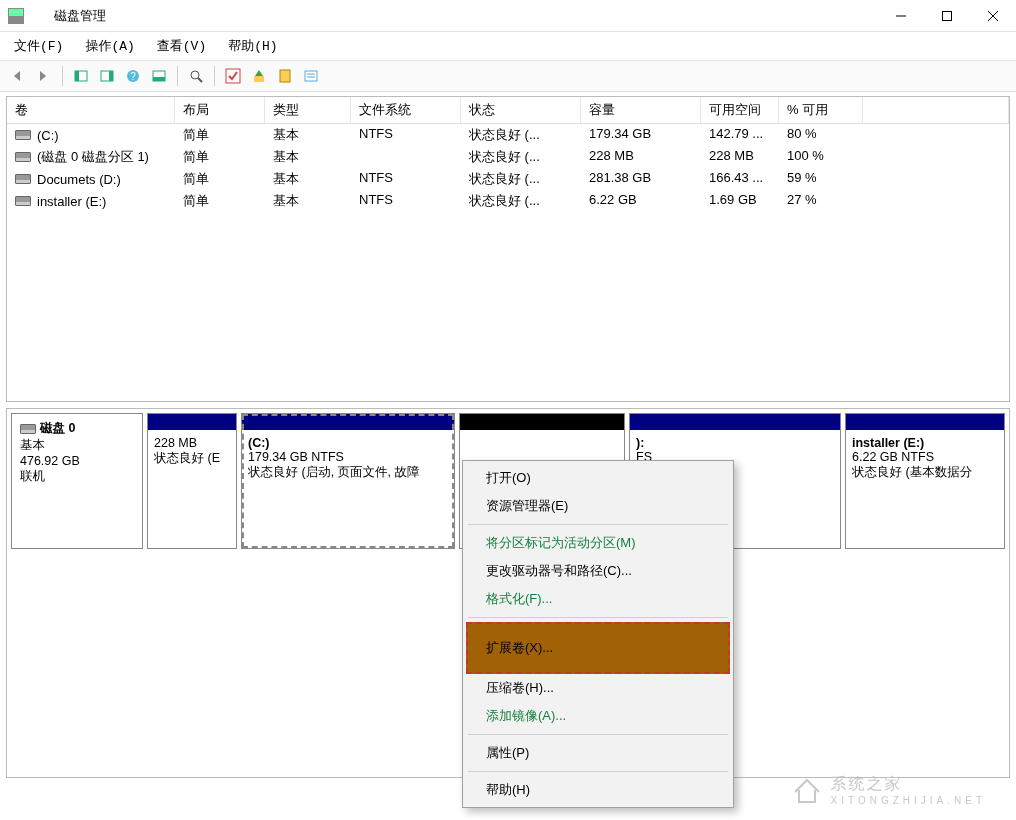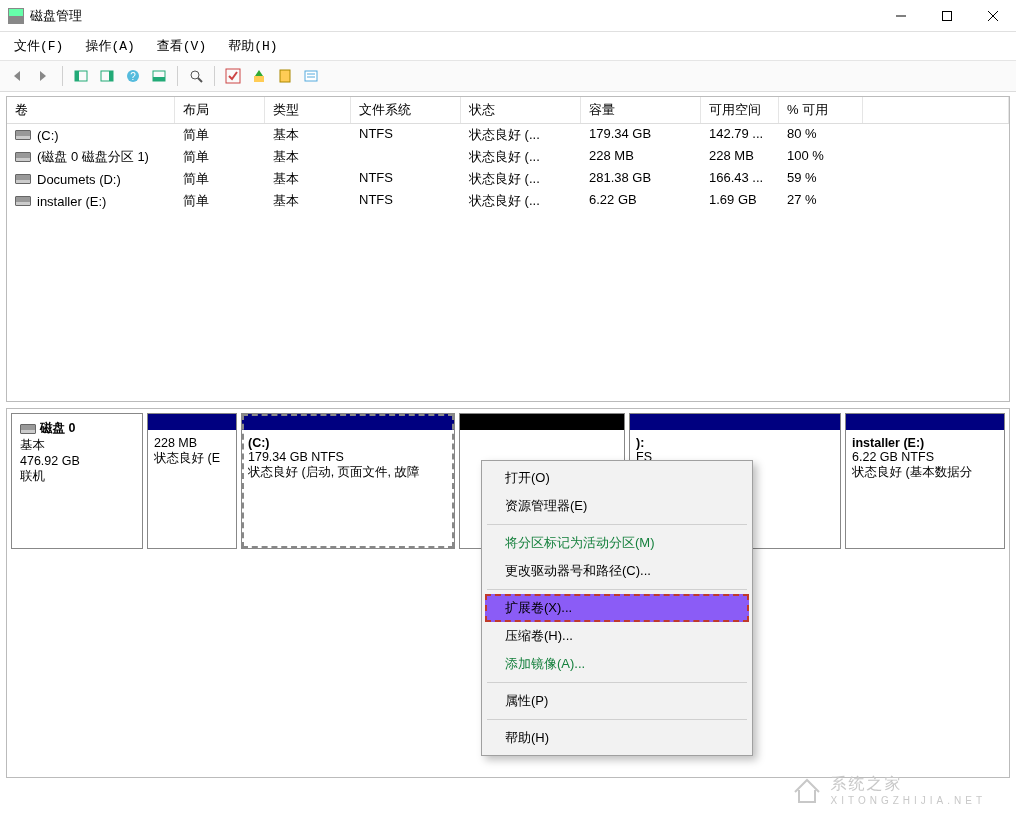--- a/index.html
+++ b/index.html
@@ -1,19 +1,19 @@
 <!DOCTYPE html>
 <html><head>
 <meta charset="utf-8">
 <style>
 * { box-sizing: border-box; margin: 0; padding: 0; }
 body { font-family: "Microsoft YaHei", "Segoe UI", Tahoma, sans-serif; font-size: 13px; background: #fff; width: 1016px; height: 820px; overflow: hidden; position: relative; }
 
 
-.titlebar { display: flex; align-items: center; height: 32px; background: #fff; border-bottom: 1px solid #e0e0e0; }
+.titlebar { display: flex; align-items: center; height: 32px; background: #fff; border-bottom: 1px solid #e0e0e0; gap: 24px; }
 .titlebar .app-icon { width: 16px; height: 16px; margin: 0 6px 0 8px; background: linear-gradient(#6fa 0 50%, #888 50% 100%); border: 1px solid #888; }
 .titlebar .title { flex: 1; font-size: 13px; }
 .win-controls { display: flex; }
 .win-btn { width: 46px; height: 32px; display: flex; align-items: center; justify-content: center; }
 
 
 .menubar { display: flex; align-items: center; height: 28px; padding: 0 8px; gap: 10px; }
 .menubar .menu-item { padding: 3px 6px; font-family: Liberation Mono, monospace; }
 
 
@@ -40,25 +40,25 @@
 .part-header { height: 16px; }
 .part-body { flex: 1; padding: 6px 6px; font-size: 12.5px; white-space: nowrap; overflow: hidden; }
 .part.primary .part-header { background: #000080; }
 .part.unallocated .part-header { background: #000; }
 .part.selected { outline: 2px dashed #888; outline-offset: -3px; }
 
 .legend { display:flex; align-items:center; gap: 16px; padding: 6px 4px; font-size: 13px; border-top: 1px solid #ddd; margin-top: auto; }
 .legend-swatch { width: 14px; height: 14px; display:inline-block; margin-right: 4px; vertical-align: middle; }
 
 
-.context-menu { position: absolute; left: 462px; top: 460px; width: 272px; background: #f2f2f2; border: 1px solid #a0a0a0; box-shadow: 4px 4px 8px rgba(0,0,0,0.25); padding: 3px; z-index: 100; margin-left: 19px; }
+.context-menu { position: absolute; left: 462px; top: 460px; width: 272px; background: #f2f2f2; border: 1px solid #a0a0a0; box-shadow: 4px 4px 8px rgba(0,0,0,0.25); padding: 3px; z-index: 100; }
 .cm-item { padding: 5px 20px; font-size: 13px; }
 .cm-item.disabled { color: #15803d; }
 .cm-sep { height: 1px; background: #d0d0d0; margin: 4px 2px; }
-.cm-item.highlight { background: #8b5cf6; border: 2px dashed #c0392b; padding: 3px 18px; }
+.cm-item.highlight { background: #a16207; border: 2px dashed #c0392b; padding: 15px 18px; }
 
 
 .watermark { position: absolute; right: 30px; bottom: 14px; color: #c8c8c8; font-size: 16px; display: flex; align-items: center; gap: 8px; letter-spacing: 2px; }
 .watermark .sub { font-size: 10px; letter-spacing: 4px; display:block; }
 </style>
 </head>
 <body>
 
 <div class="titlebar">
   <div class="app-icon"></div>
@@ -282,20 +282,21 @@
       </div>
   </div>
 </div>
 
 <div class="context-menu">
   <div class="cm-item">打开(O)</div>
   <div class="cm-item">资源管理器(E)</div>
   <div class="cm-sep"></div>
   <div class="cm-item disabled">将分区标记为活动分区(M)</div>
   <div class="cm-item">更改驱动器号和路径(C)...</div>
+  <div class="cm-item disabled">格式化(F)...</div>
   <div class="cm-sep"></div>
   <div class="cm-item highlight">扩展卷(X)...</div>
   <div class="cm-item">压缩卷(H)...</div>
   <div class="cm-item disabled">添加镜像(A)...</div>
   <div class="cm-sep"></div>
   <div class="cm-item">属性(P)</div>
   <div class="cm-sep"></div>
   <div class="cm-item">帮助(H)</div>
 </div>
 

